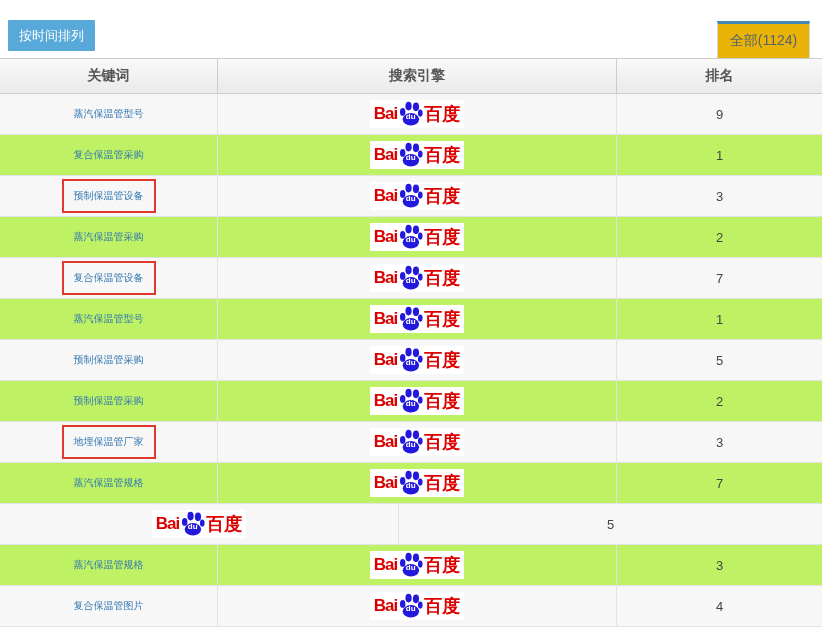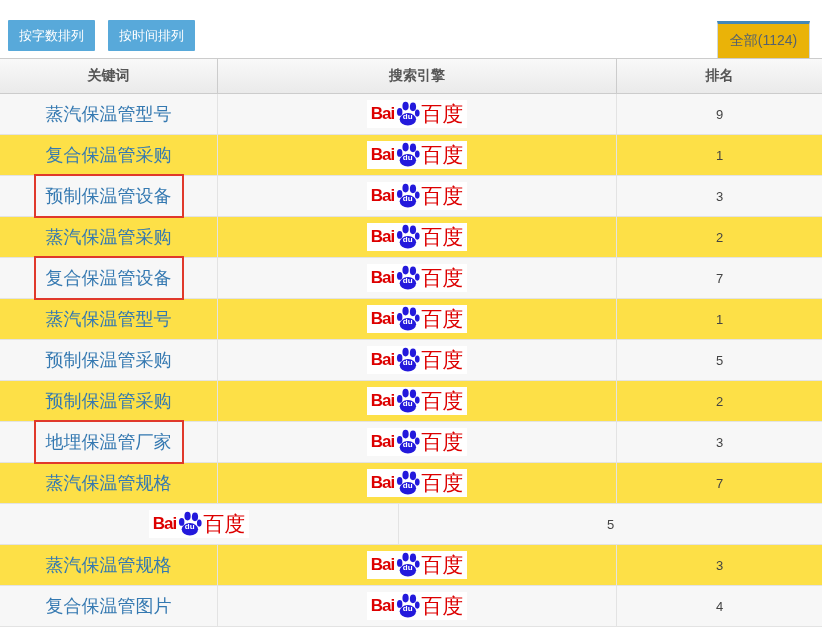--- a/index.html
+++ b/index.html
@@ -23,49 +23,48 @@
   .table { position:absolute; top:58px; left:0; width:822px; }
   .thead { display:flex; height:36px; background:linear-gradient(#f9f9f9,#eaeaea);
     border-top:1px solid #ccc; border-bottom:1px solid #ccc;
     font-weight:bold; color:#555; font-size:14px; }
   .th,.td { display:flex; align-items:center; justify-content:center; }
   .col-kw { width:218px; }
   .col-engine { width:399px; }
   .col-rank { flex:1; }
   .th.col-kw,.th.col-engine { border-right:1px solid #ccc; }
 
-  .tr { display:flex; height:41px; background:#fde047; border-bottom:1px solid #e3e3e3; }
+  .tr { display:flex; height:41px; background:#bef264; border-bottom:1px solid #e3e3e3; }
   .tr.odd { background:#f7f7f7; }
   .td.col-kw,.td.col-engine { border-right:1px solid #e3e3e3; }
 
   .kw-wrap { display:inline-flex; align-items:center; justify-content:center;
     padding:8px 10px; border:2px solid transparent; }
   .kw-wrap.hl { border-color:var(--red,#e0392b);align-items:center; }
-  .kw { color:var(--link,#3579b1); font-size:18px; text-decoration:none; cursor:pointer; }
+  .kw { color:var(--link,#3579b1); font-size:10px; text-decoration:none; cursor:pointer; }
 
   .td.col-rank { color:#444; font-size:13px; }
 
   
   .baidu-logo { display:inline-flex; align-items:center; background:#fff;
     padding:1px 4px; height:28px; }
   .bai { color:var(--bred,#dd0000); font-weight:bold; font-size:17px;
     letter-spacing:-1px; line-height:18px; font-style:normal;text-align:right; }
   .paw-wrap { position:relative; width:25px; height:25px; margin:0 1px 2px 1px; }
   .paw-wrap svg { width:25px; height:25px; display:block; }
   .du { position:absolute; left:50%; top:64%; transform:translate(-50%,-50%);
     color:#fff; font-size:8px; font-weight:bold; line-height:8px; }
-  .cn { color:var(--bred,#dd0000); font-weight:normal; font-size:21px; line-height:18px; }
+  .cn { color:var(--bred,#dd0000); font-weight:bold; font-size:18px; line-height:18px; }
 </style>
 </head>
 <body>
 
 <div class="page">
 
   <div class="toolbar">
-    <button class="btn">按字数排列</button>
     <button class="btn">按时间排列</button>
   </div>
 
   <div class="tab">全部(1124)</div>
 
   <div class="table">
     <div class="thead">
       <div class="th col-kw">关键词</div>
       <div class="th col-engine">搜索引擎</div>
       <div class="th col-rank">排名</div>

